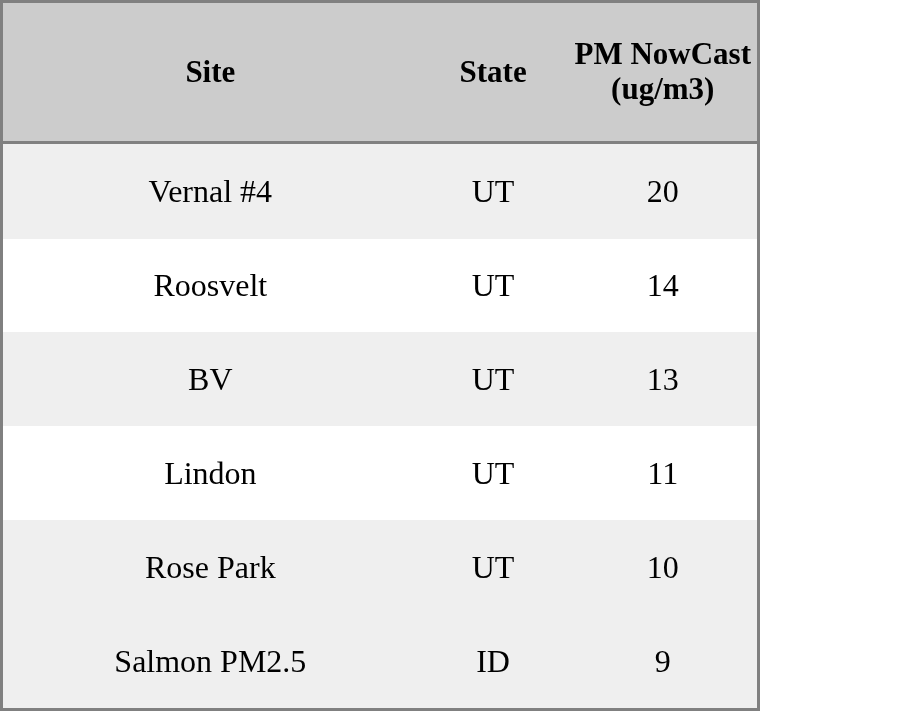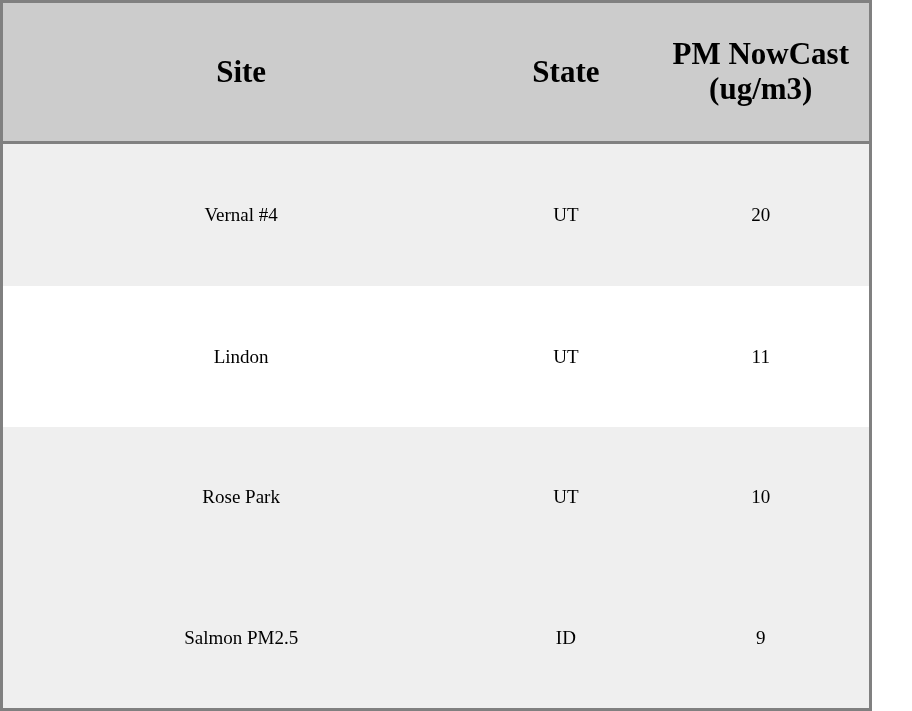--- a/index.html
+++ b/index.html
@@ -6,21 +6,21 @@
     margin: 0;
     padding: 0;
     background: #ffffff;
   }
   body {
     width: 912px;
     height: 711px;
     font-family: "Liberation Serif", "DejaVu Serif", serif;
   }
   .table-wrap {
-    width: 872px;
+    width: 760px;
     height: 711px;
     box-sizing: border-box;
     border: 3px solid #808080;
     background: #ffffff;
     overflow: hidden;
   }
   table.data-table {
     width: 100%;
     height: 100%;
     border-collapse: collapse;
@@ -32,21 +32,21 @@
     font-weight: bold;
     font-size: 31px;
     line-height: 1.12;
     text-align: center;
     vertical-align: middle;
     padding: 6px 4px;
     border-bottom: 3px solid #808080;
     height: 126px;
   }
   table.data-table tbody td {
-    font-size: 19px;
+    font-size: 32px;
     color: #000000;
     text-align: center;
     vertical-align: middle;
     padding: 4px 4px;
     height: 58px;
     border: none;
   }
   table.data-table tbody tr.odd td {
     background: #efefef;
   }
@@ -74,20 +74,30 @@
         <th>PM NowCast (ug/m3)</th>
       </tr>
     </thead>
     <tbody>
       <tr class="odd">
         <td>Vernal #4</td>
         <td>UT</td>
         <td>20</td>
       </tr>
       <tr class="even">
+        <td>Roosvelt</td>
+        <td>UT</td>
+        <td>14</td>
+      </tr>
+      <tr class="odd">
+        <td>BV</td>
+        <td>UT</td>
+        <td>13</td>
+      </tr>
+      <tr class="even">
         <td>Lindon</td>
         <td>UT</td>
         <td>11</td>
       </tr>
       <tr class="odd">
         <td>Rose Park</td>
         <td>UT</td>
         <td>10</td>
       </tr>
       <tr class="odd">

